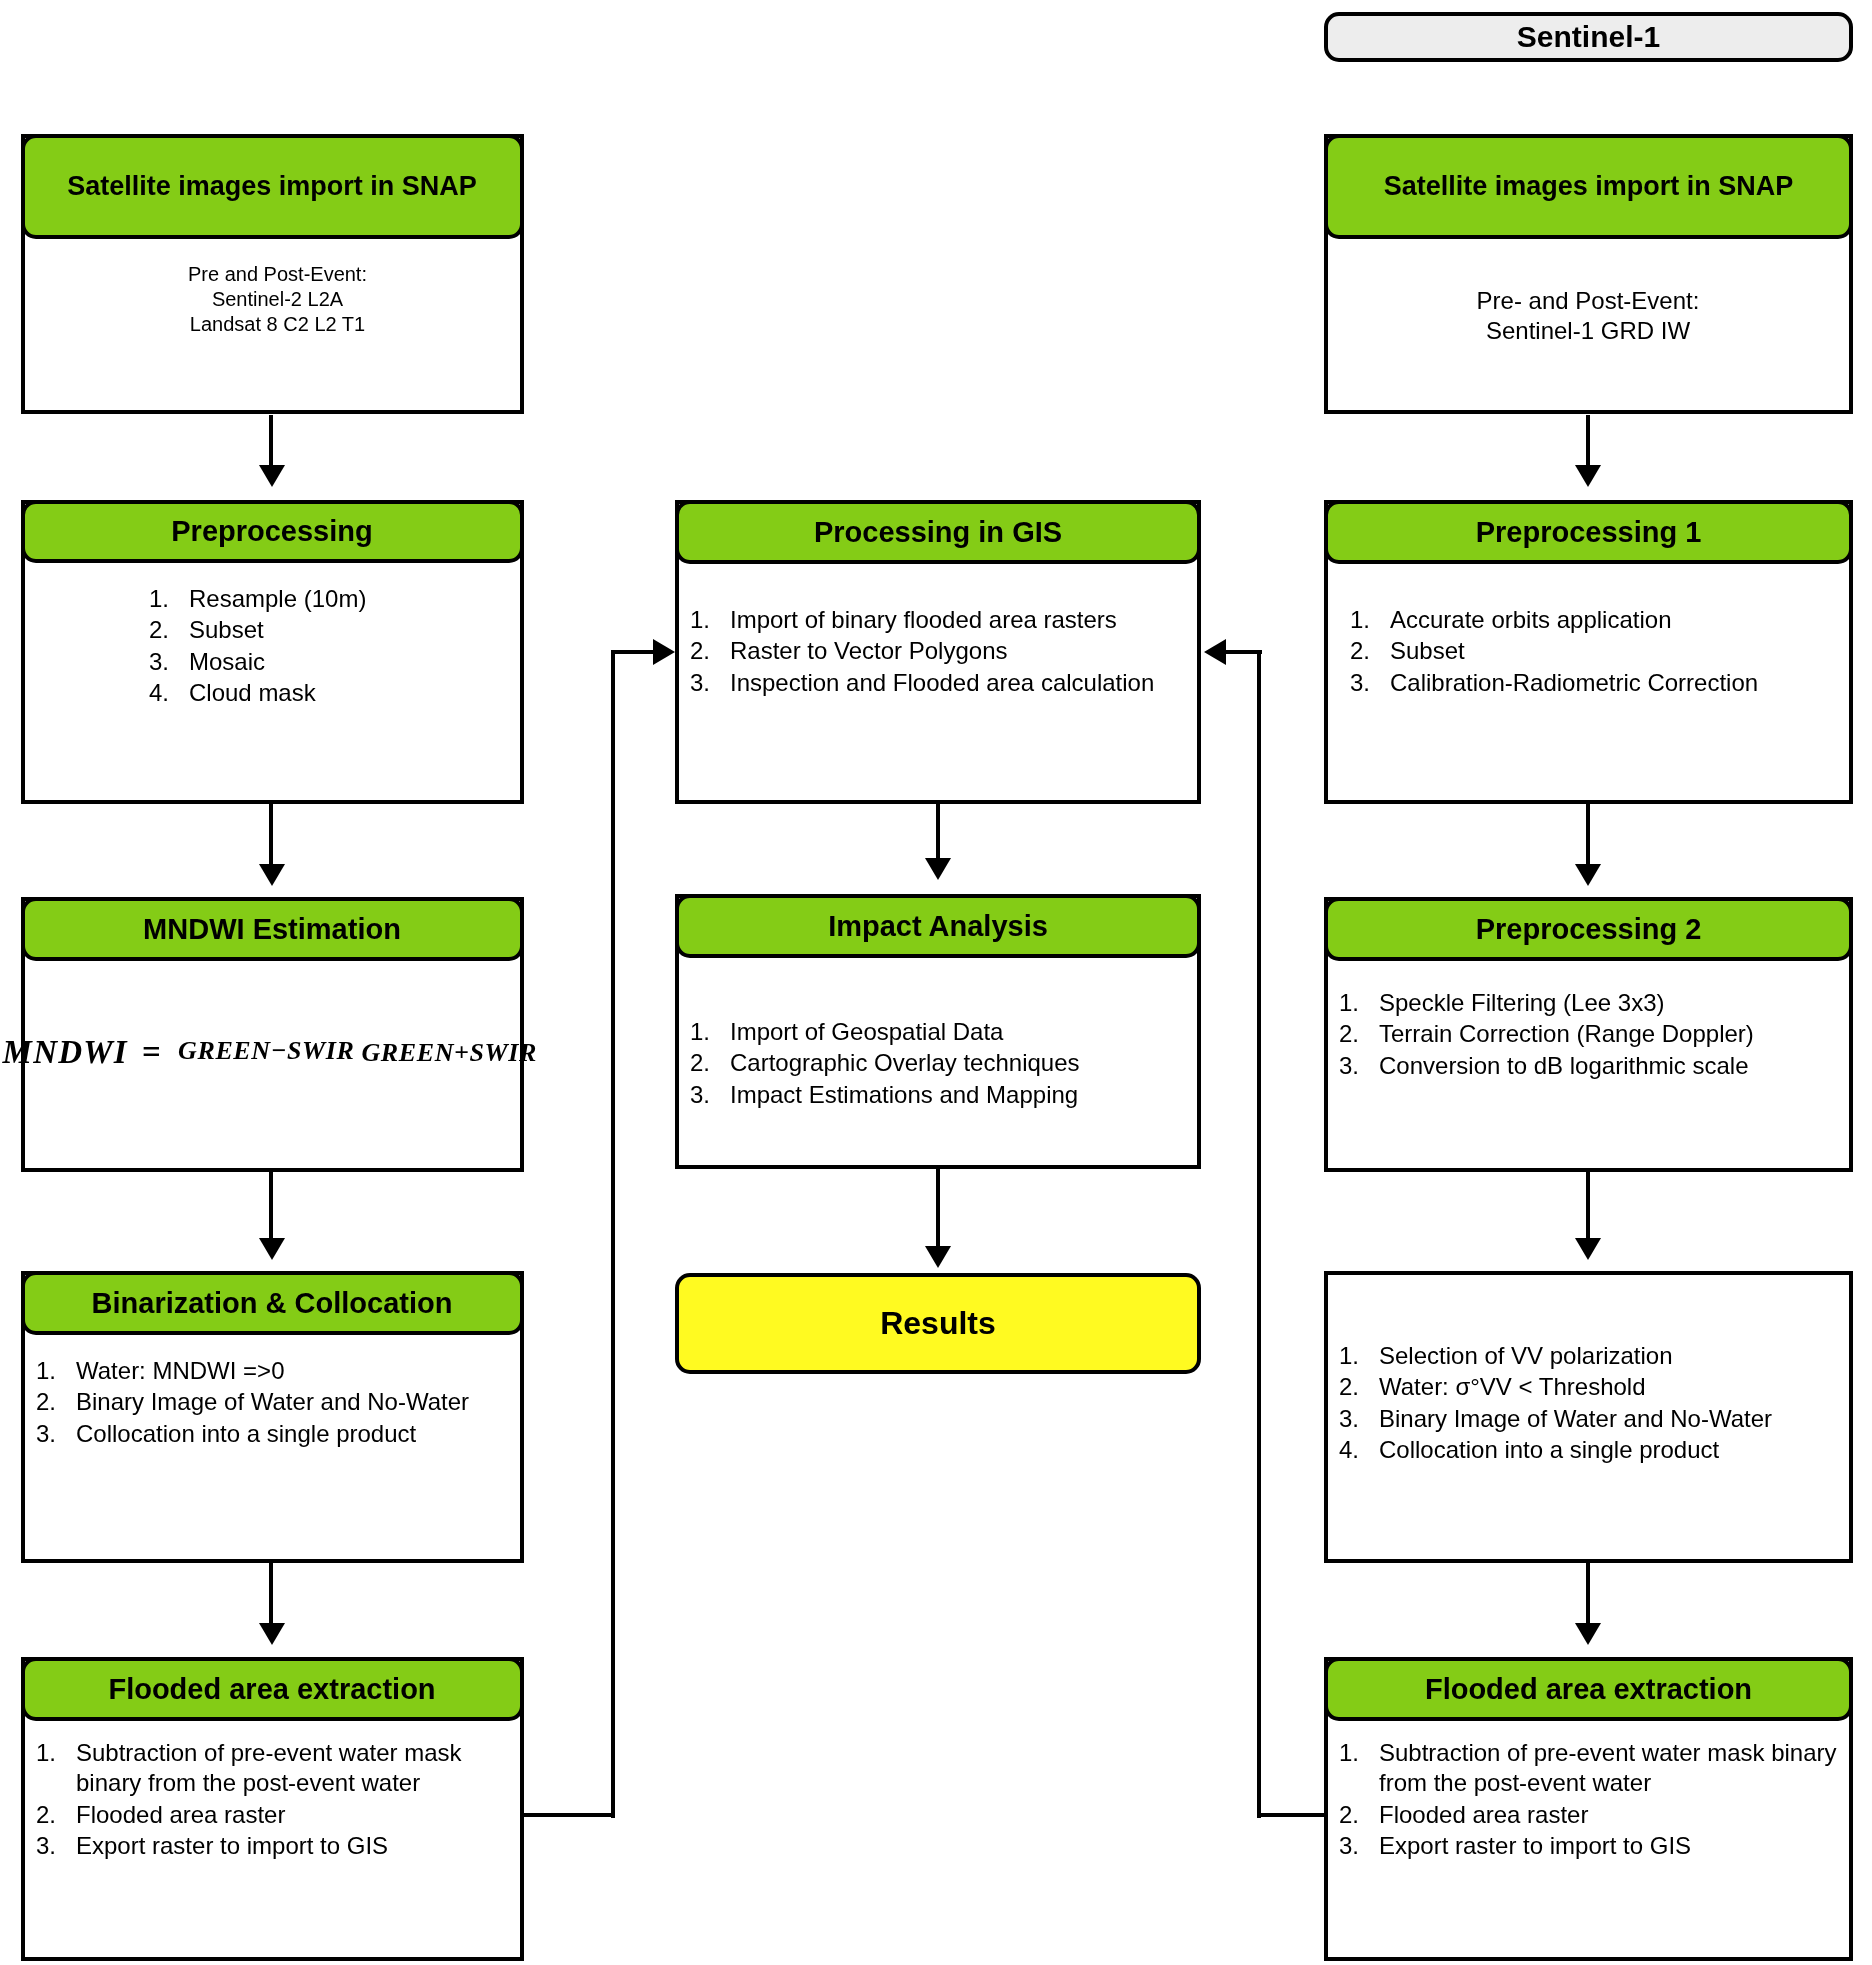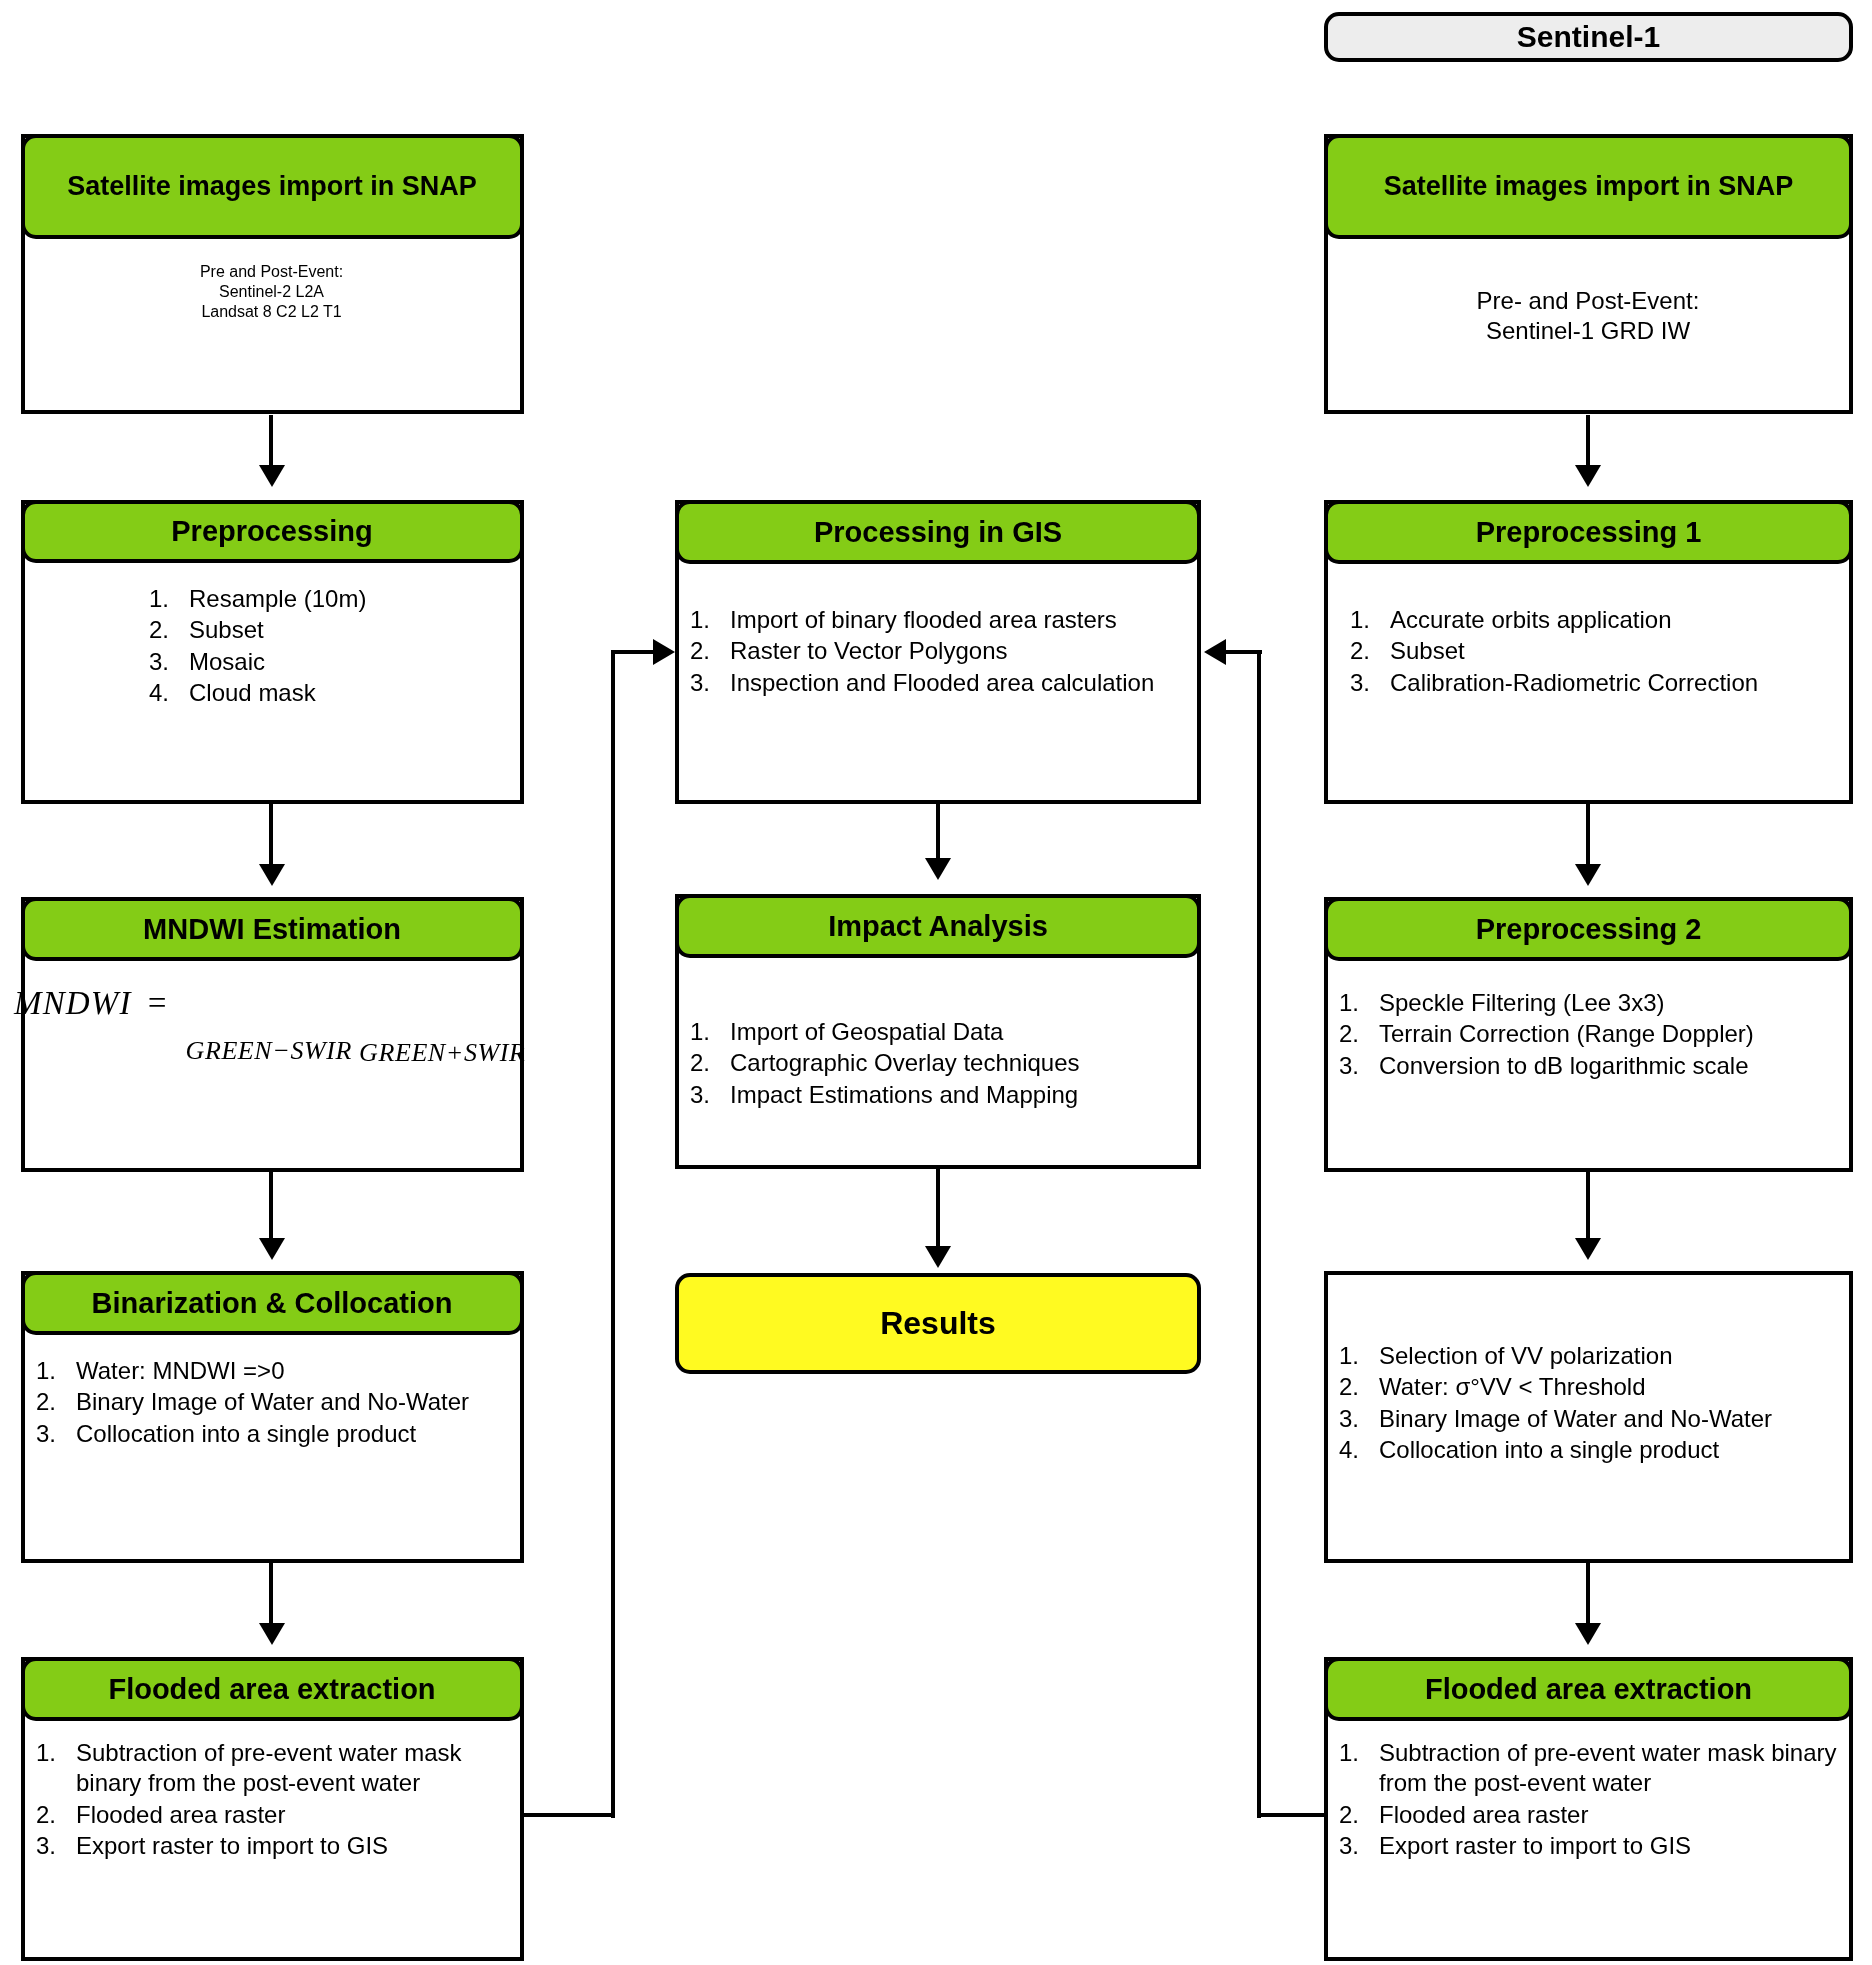--- a/index.html
+++ b/index.html
@@ -107,24 +107,25 @@
     border-top: 13px solid transparent;
     border-bottom: 13px solid transparent;
     border-right: 22px solid #000000;
     z-index: 4;
   }
 
   
   .formula {
     position: absolute;
     display: flex;
+    align-items: center;
     justify-content: center;
     font-family: "Liberation Serif", serif;
     font-style: italic;
-    font-weight: normal;
+    font-weight: bold;
     z-index: 2;
   }
   .formula .lhs { font-size: 33px; letter-spacing: 1.2px; }
   .formula .eq  { font-size: 33px; margin: 0 14px; }
   .formula .frac {
     display: inline-flex;
     align-items: center;
     font-size: 26px;
     letter-spacing: 0.6px;
   }
@@ -137,21 +138,21 @@
   .formula .frac .den-line { padding: 2.3px 3.5px 0 3.5px; }
 </style>
 </head>
 <body>
 
 <div id="canvas">
 
 
   <div class="body" style="left:20.5px; top:134px; width:503px; height:280px;"></div>
   <div class="hdr green" style="left:20.5px; top:134px; width:503px; height:105px; font-size:27px; padding:0 15px;">Satellite images import in SNAP</div>
-  <div class="bodytext center" style="left:35px; top:262px; width:473px; font-size:16px;">
+  <div class="bodytext center" style="left:41px; top:262px; width:473px; font-size:20px;">
     <div>Pre and Post-Event:</div>
     <div>Sentinel-2 L2A</div>
     <div>Landsat 8 C2 L2 T1</div>
   </div>
   <div class="vline" style="left:269px; top:415px; height:54px;"></div>
   <div class="arrow-down" style="left:259px; top:465px;"></div>
 
   <div class="body" style="left:20.5px; top:500px; width:503px; height:304px;"></div>
   <div class="hdr green" style="left:20.5px; top:500px; width:503px; height:63px; font-size:29px;">Preprocessing</div>
   <div class="bodytext" style="left:149px; top:584px; width:362px; font-size:24px;">

